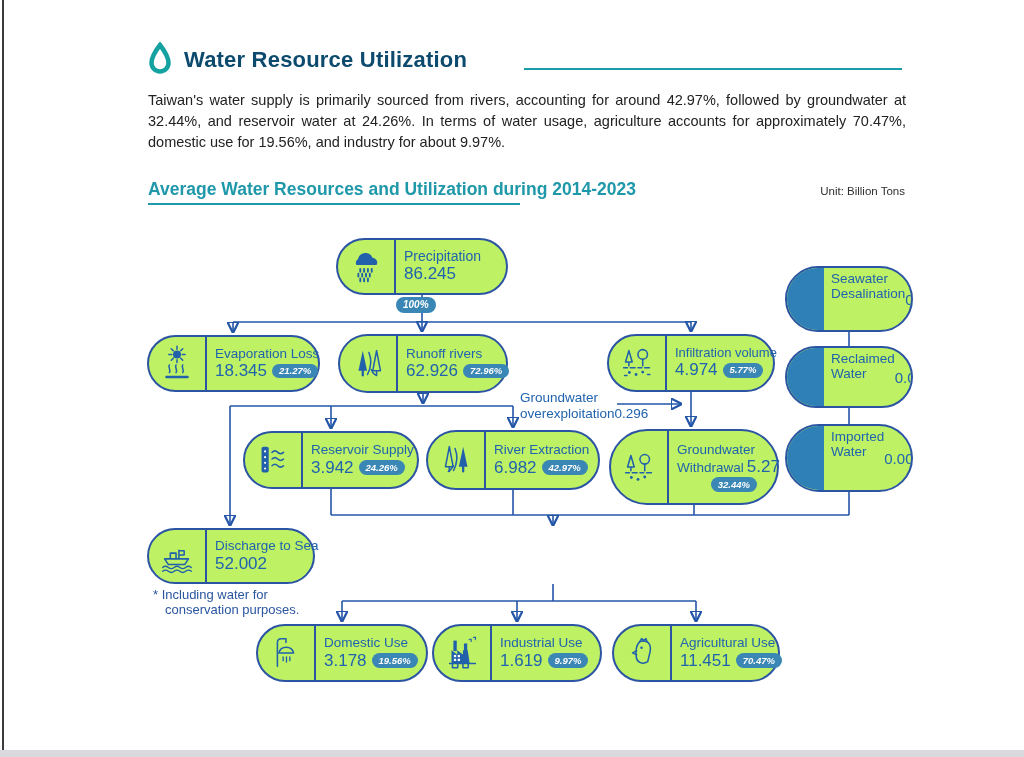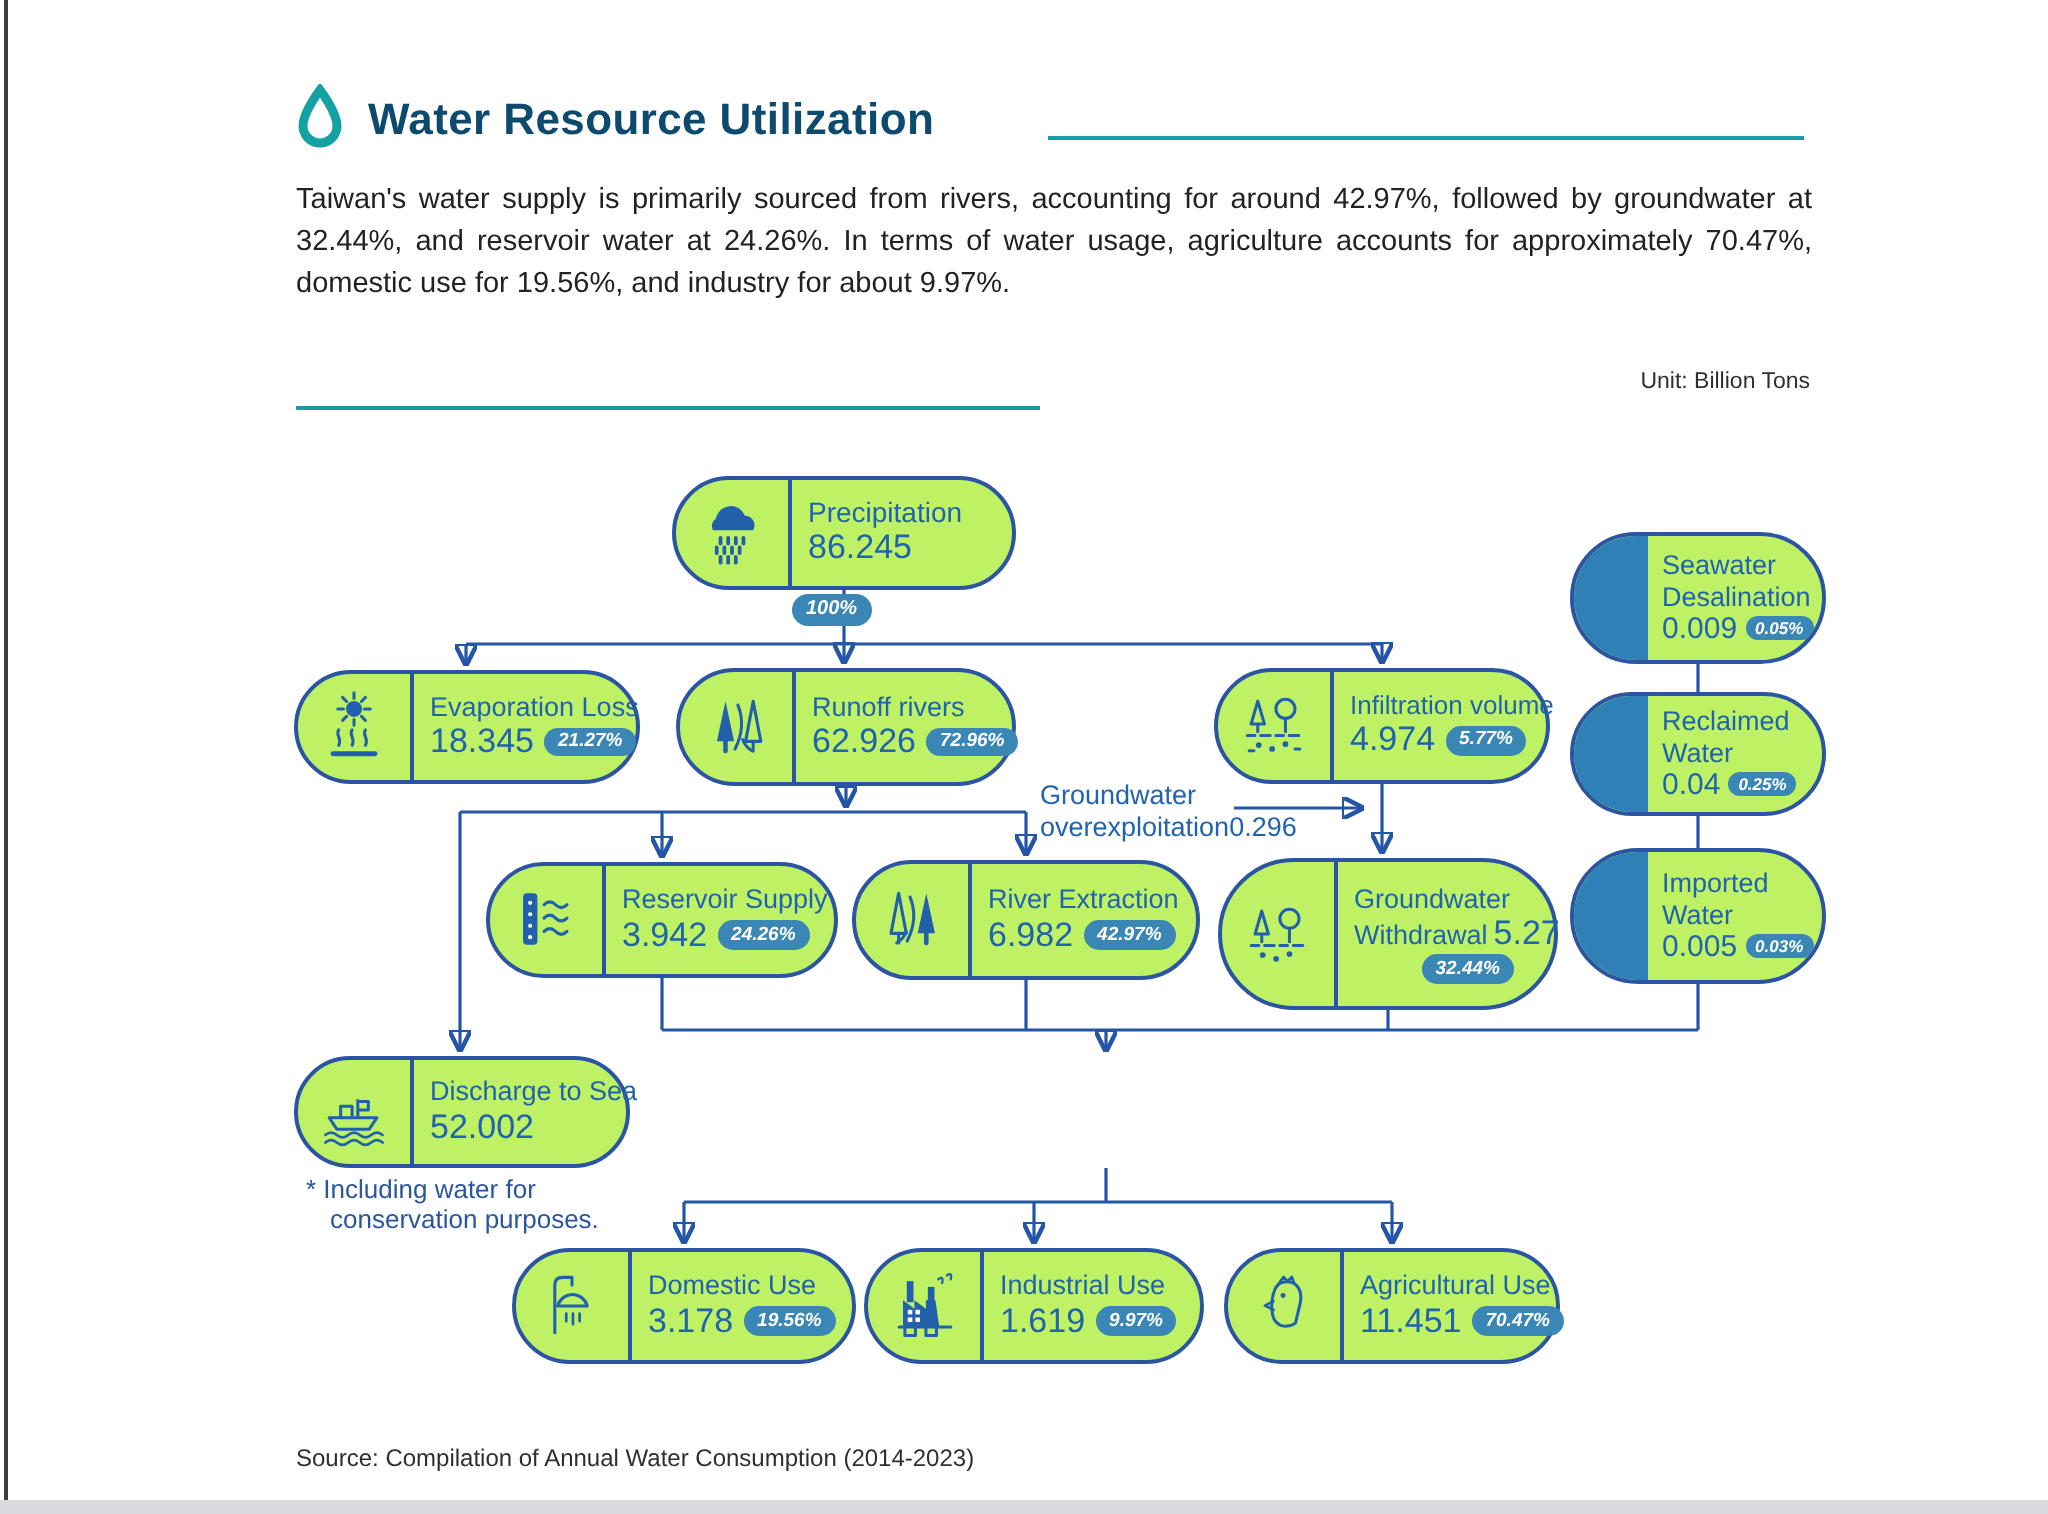--- a/index.html
+++ b/index.html
@@ -32,21 +32,21 @@
   .tbox{flex:1;display:flex;flex-direction:column;justify-content:center;padding:2px 6px 2px 8px;min-width:0;}
   .label{font-size:13.5px;line-height:1.12;white-space:nowrap;}
   .vrow{display:flex;align-items:center;gap:5px;white-space:nowrap;}
   .val{font-size:17px;}
   .badge{background:#3a87b5;color:#fff;font-size:9.5px;font-weight:bold;font-style:italic;
          padding:1.5px 7px;border-radius:9px;white-space:nowrap;line-height:1.25;}
   .badge-free{position:absolute;z-index:3;}
   
   .node-r{overflow:hidden;}
   .cap{flex:0 0 37px;background:#2e80b6;}
-  .tbox-r{flex:1;display:flex;flex-direction:column;justify-content:center;padding:3px 6px 3px 7px;}
+  .tbox-r{flex:1;display:flex;flex-direction:row;justify-content:center;padding:3px 6px 3px 7px;}
   .label-r{font-size:13.5px;line-height:1.12;}
   .val-r{font-size:15px;}
   .vrow-r{display:flex;align-items:center;gap:4px;white-space:nowrap;}
 
   .gw-over{position:absolute;left:520px;top:390px;z-index:2;color:#2063ae;font-size:13.5px;line-height:1.15;}
   .note{position:absolute;left:153px;top:588px;width:172px;z-index:2;color:#2a55a0;font-size:13px;
         line-height:1.15;padding-left:12px;text-indent:-12px;}
   .source-line{position:absolute;left:148px;top:722px;font-size:12px;color:#2f2f2f;}
 </style>
 </head>
@@ -56,20 +56,21 @@
   <div class="edge-line"></div>
   <div class="bottom-strip"></div>
 
   <svg class="hdr-icon" viewBox="0 0 24 34">
     <path d="M12 3C12 3 3.5 14 3.5 21a8.5 8.5 0 0 0 17 0C20.5 14 12 3 12 3Z" fill="none" stroke="#14a1a1" stroke-width="4.5"></path>
   </svg>
   <div class="page-title">Water Resource Utilization</div>
   <div class="hdr-rule"></div>
   <div class="intro">Taiwan's water supply is primarily sourced from rivers, accounting for around 42.97%, followed by groundwater at 32.44%, and reservoir water at 24.26%. In terms of water usage, agriculture accounts for approximately 70.47%, domestic use for 19.56%, and industry for about 9.97%.</div>
 
+  <div class="section-title">Average Water Resources and Utilization during 2014-2023</div>
   <div class="section-rule"></div>
   <div class="unit-label">Unit: Billion Tons</div>
 
   <svg class="connectors" width="1024" height="757" viewBox="0 0 1024 757">
     <defs>
       <marker id="arr" viewBox="0 0 8 8" refX="6.5" refY="4" markerWidth="7" markerHeight="7" orient="auto-start-reverse">
         <path d="M0 0L8 4L0 8z" fill="#2456a8" stroke="none"></path>
       </marker>
     </defs>
 
@@ -345,14 +346,13 @@
     </div>
     <div class="tbox">
       <div class="label">Agricultural Use</div>
       <div class="vrow">
           <span class="val">11.451</span>
           <span class="badge">70.47%</span>
         </div>
     </div>
   </div>
 
-  <div class="source-line">Source: Compilation of Annual Water Consumption (2014-2023)</div>
 </div>
 
 </body></html>

